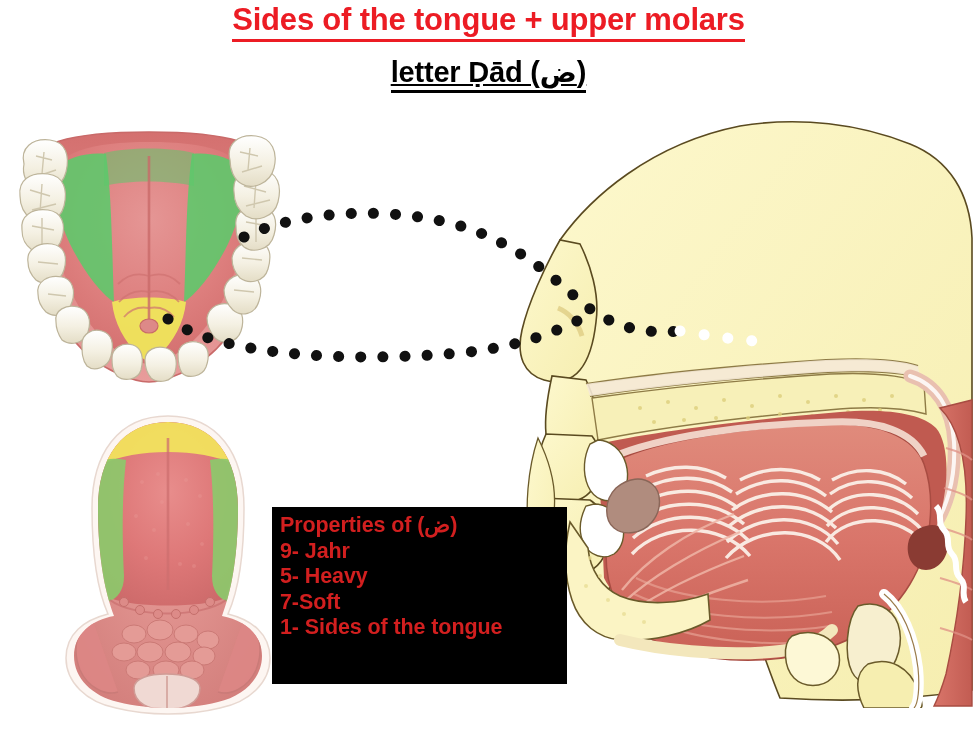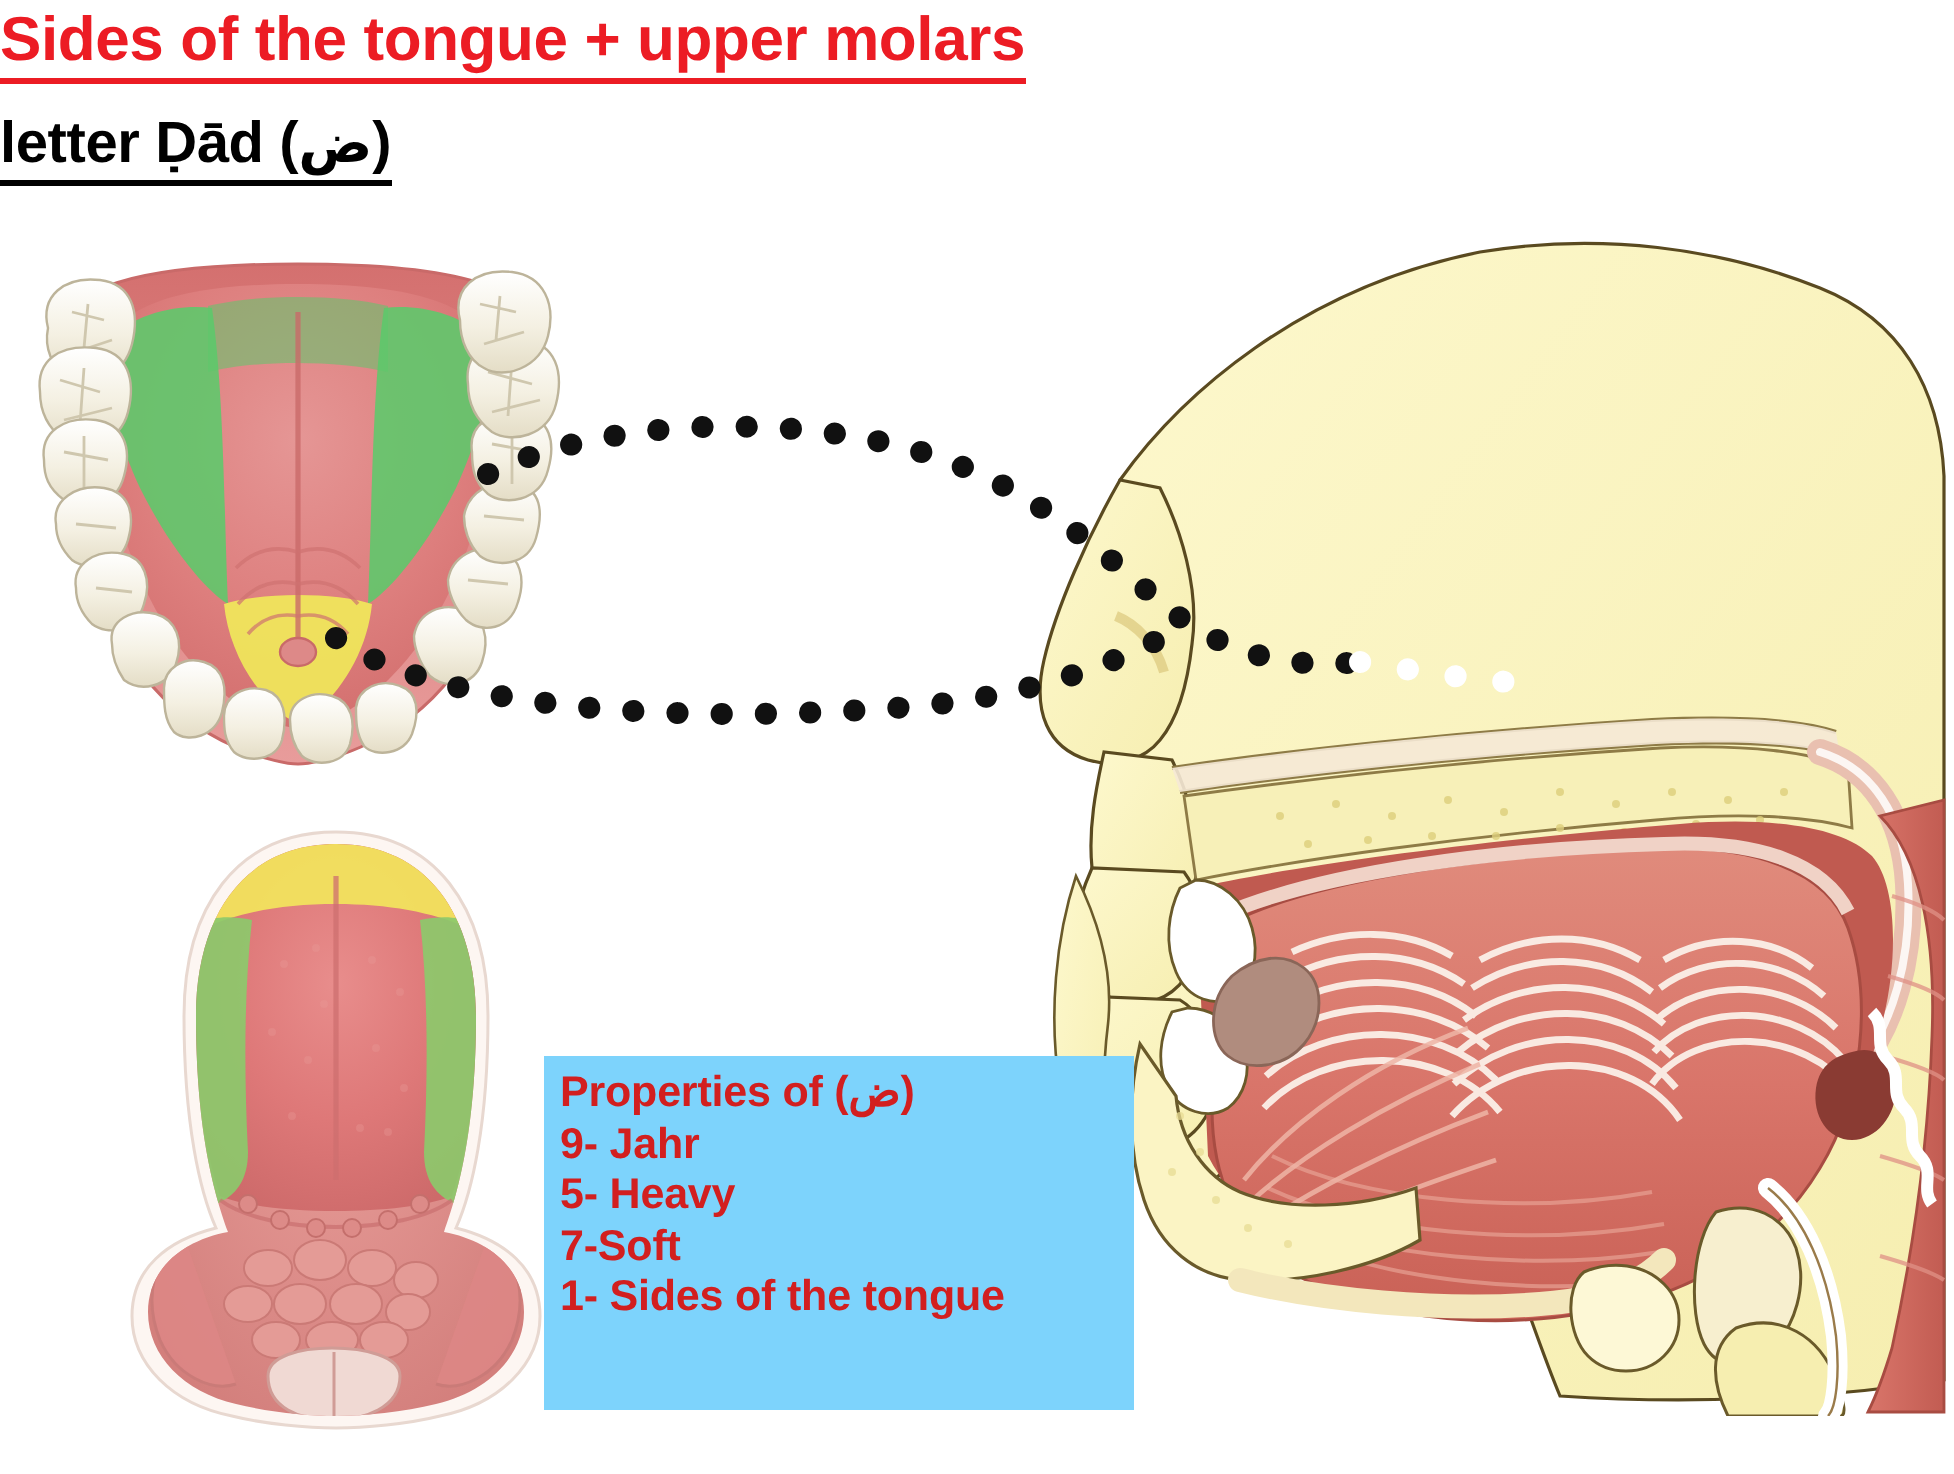--- a/index.html
+++ b/index.html
@@ -16,21 +16,21 @@
     height: 737px;
     background: #ffffff;
     overflow: hidden;
   }
 
   
   .title-row {
     position: absolute;
     left: 0;
     width: 977px;
-    text-align: left;
+    text-align: center;
   }
   #main-title {
     top: 2px;
   }
   #main-title .txt {
     display: inline-block;
     font-size: 31px;
     font-weight: bold;
     color: #ec1c24;
     letter-spacing: -0.2px;
@@ -43,41 +43,42 @@
   }
   #sub-title .txt {
     display: inline-block;
     font-size: 29px;
     font-weight: bold;
     color: #000000;
     border-bottom: 3px solid #000000;
     padding-bottom: 1px;
     line-height: 34px;
     letter-spacing: -0.2px;
+    text-decoration: underline;
   }
   .arb {
     font-family: "DejaVu Sans", sans-serif;
     font-size: 0.95em;
   }
 
   
   .fig { position: absolute; }
   #fig-palate { left: 8px;  top: 126px;  width: 282px; height: 262px; }
   #fig-tongue { left: 62px; top: 412px;  width: 212px; height: 305px; }
   #fig-head   { left: 440px; top: 108px; width: 537px; height: 600px; }
   #fig-dots   { left: 140px; top: 195px; width: 620px; height: 175px; }
 
   
   #props-box {
     position: absolute;
     left: 272px;
-    top: 528px;
+    top: 507px;
     width: 295px;
     height: 177px;
-    background: #7dd3fc;
+    background: #000000;
     box-sizing: border-box;
     padding: 6px 0 0 8px;
   }
   #props-box .line {
     color: #d21f1f;
     font-size: 21.5px;
     font-weight: bold;
     line-height: 25.5px;
     white-space: nowrap;
     letter-spacing: -0.1px;

